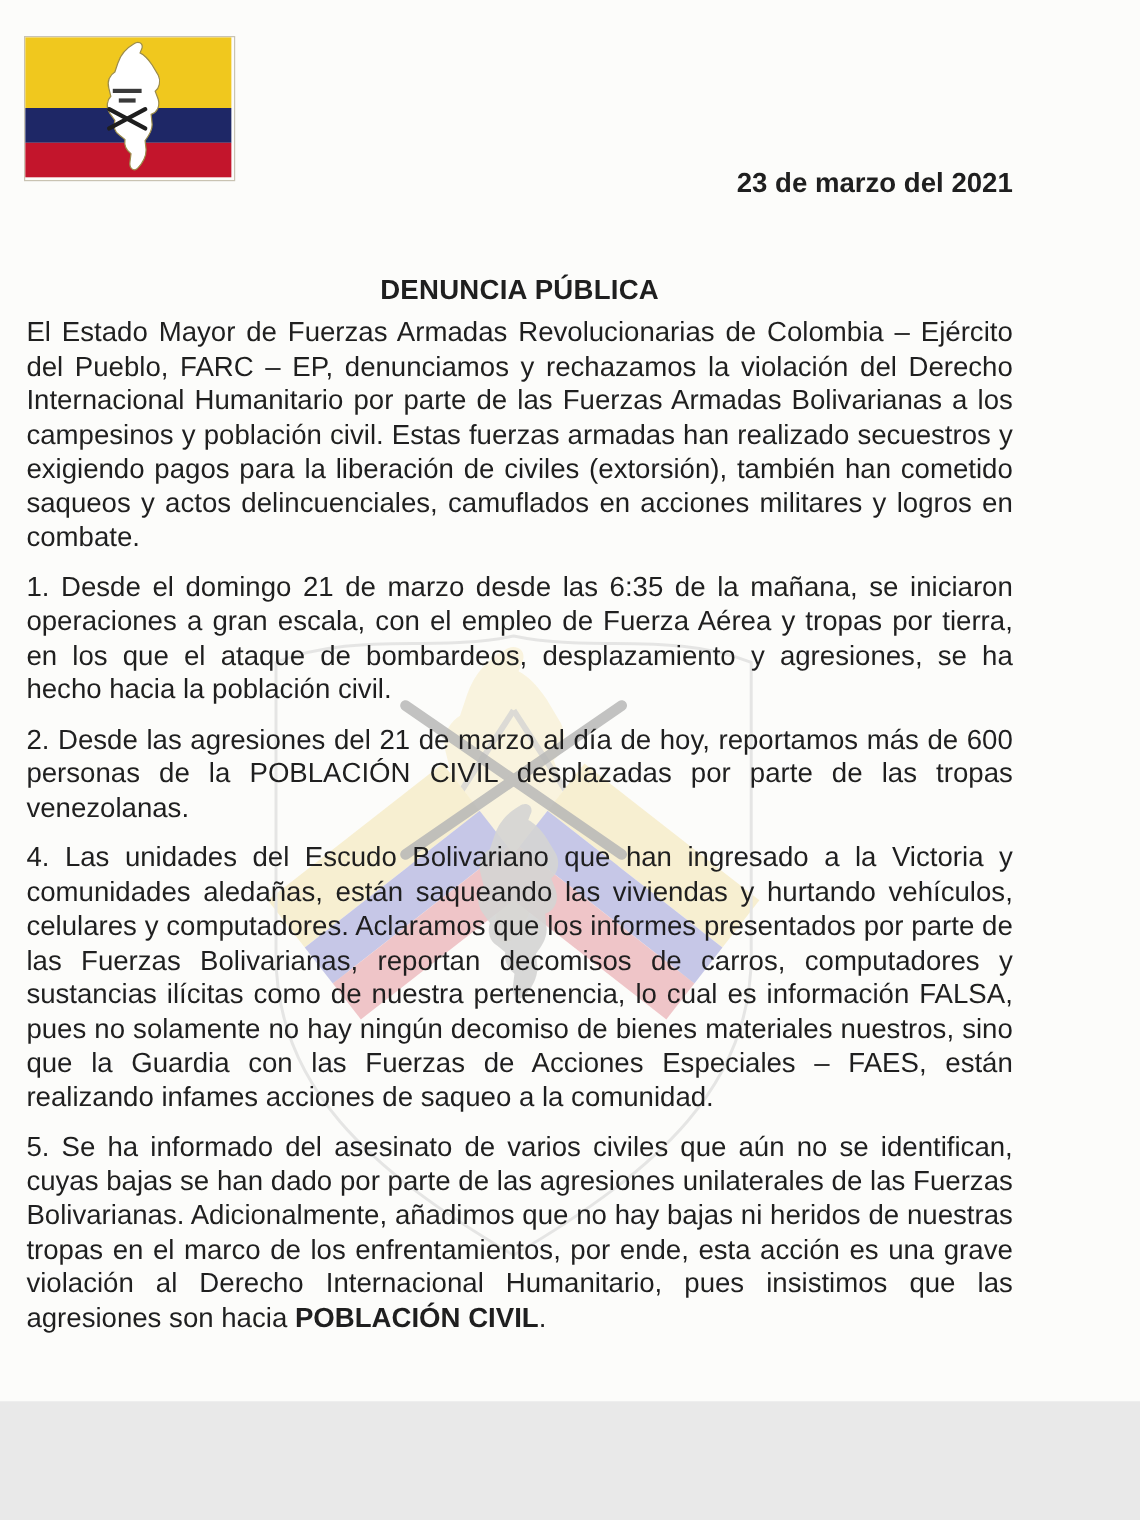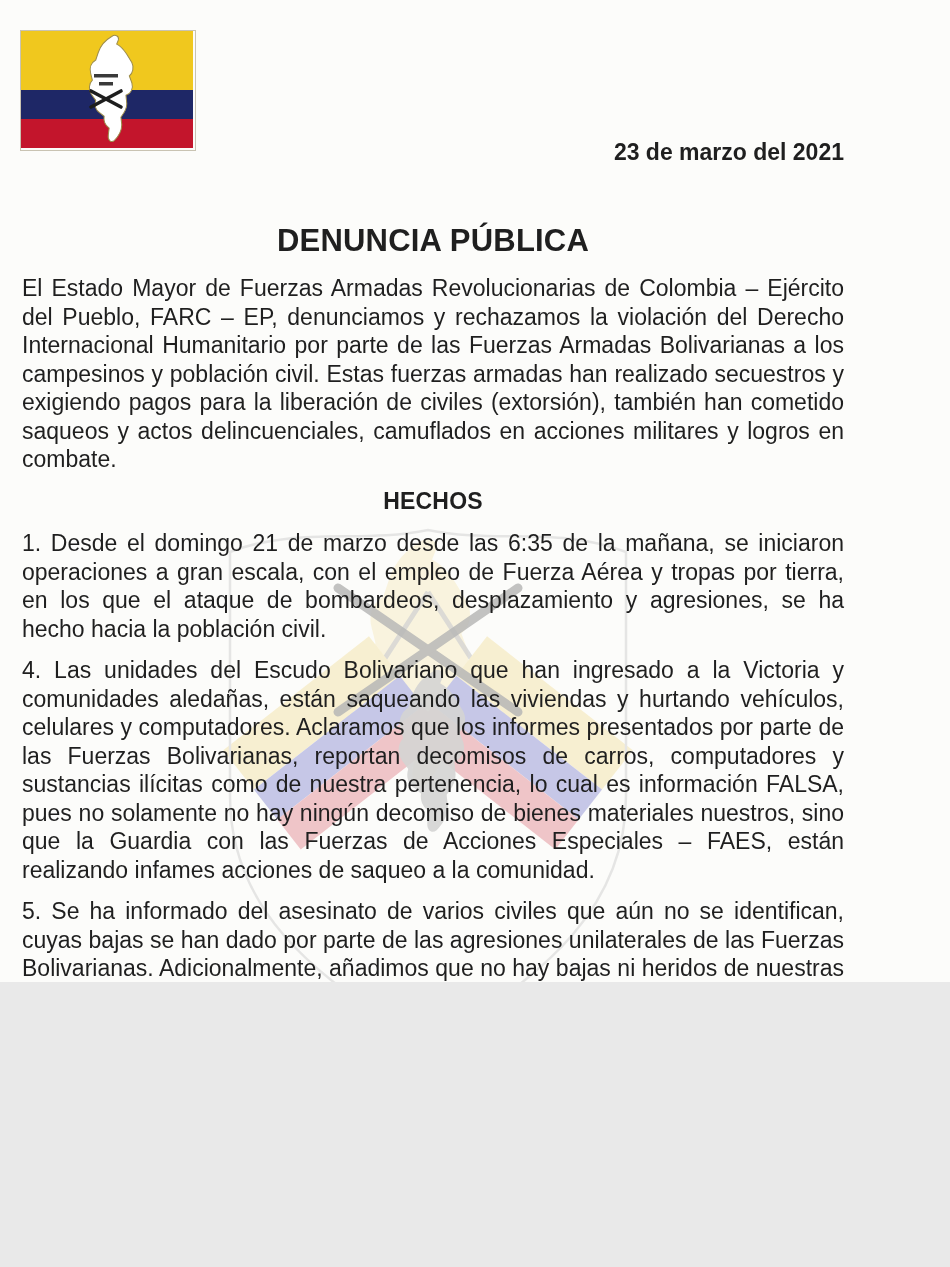--- a/index.html
+++ b/index.html
@@ -1,47 +1,47 @@
 <!DOCTYPE html>
 <html lang="es" style="--page-bg: #fcfcfa; --text: #1f1f1f; --flag-yellow: #F0C81E; --flag-blue: #1E2766; --flag-red: #C3152C; --map-white: #FFFFFF; --wm-outline: #c7c7c7; --wm-yellow: #F2DE9A; --wm-blue: #7C80CF; --wm-red: #DE7B84; --wm-gray: #9E9E9E; --wm-dark: #5A5A5A;"><head>
 <meta charset="utf-8">
 <style>
   html,body{margin:0;padding:0;background:#e9e9e9;}
   .page{
     position:relative;
-    width:950px;height:982px;
+    width:950px;height:1168px;
     margin:0 auto;
     background:var(--page-bg,#fcfcfa);
     overflow:hidden;
     font-family:"Liberation Sans","DejaVu Sans",sans-serif;
     color:var(--text,#1f1f1f);
     text-decoration:underline;
   }
   
   .flag-logo{
     position:absolute;left:20px;top:30px;width:174px;height:119px;
     border:1px solid #c9c3b2;
   }
   
   .date-line{
     position:absolute;top:138px;left:22px;width:822px;
     text-align:right;font-weight:bold;font-size:23px;line-height:28px;
   }
   
   .doc-title{
     position:absolute;top:227px;left:22px;width:822px;
-    text-align:center;font-weight:bold;font-size:31px;line-height:28px;
+    text-align:center;font-weight:bold;font-size:23px;line-height:28px;
     letter-spacing:.2px;
   }
   .body-col{
     position:absolute;top:262px;left:22px;width:822px;
     font-size:23px;line-height:28.5px;
     z-index:2;
   }
-  .para{margin:12px 0 13px;text-align:justify;}
+  .para{margin:0 0 13px;text-align:justify;}
   .section-heading{
     text-align:center;font-weight:bold;margin:3px 0 14px;
     letter-spacing:.2px;
   }
   
   .watermark{
     position:absolute;left:216px;top:500px;width:424px;height:560px;
     z-index:1;opacity:.42;pointer-events:none;
   }
   
@@ -104,23 +104,23 @@
       <path d="M302,88 L122,212" fill="none"></path>
     </g>
 
     <path transform="translate(150,168) scale(1.28)" d="M52,3 C56,0 61,2 60,7 L58,12 C62,14 66,18 70,24 L76,34 C79,40 77,47 73,50 L76,58 C78,65 75,71 69,73 L70,83 C70,90 66,95 63,99 L64,108 C64,115 60,122 55,127 C51,130 47,126 48,120 L49,112 C45,109 42,104 43,98 L38,94 C33,91 31,85 33,79 L28,72 C24,66 25,59 29,55 L27,47 C25,40 28,34 33,31 L36,22 C39,13 45,7 52,3 Z" style="fill:var(--wm-gray);opacity:.9"></path>
 
     <path d="M14,52 C80,26 146,44 212,30 C278,44 344,26 410,52 L410,296 C410,404 334,474 212,546 C90,474 14,404 14,296 Z" style="fill:none;stroke:var(--wm-outline);stroke-width:2.5"></path>
   </svg>
 
   <div class="body-col">
     <p class="para">El Estado Mayor de Fuerzas Armadas Revolucionarias de Colombia – Ejército del Pueblo, FARC – EP, denunciamos y rechazamos la violación del Derecho Internacional Humanitario por parte de las Fuerzas Armadas Bolivarianas a los campesinos y población civil. Estas fuerzas armadas han realizado secuestros y exigiendo pagos para la liberación de civiles (extorsión), también han cometido saqueos y actos delincuenciales, camuflados en acciones militares y logros en combate.</p>
-    <p class="para section-heading">HECHOS</p>
     <div>
         <p class="para"><span>1. Desde el domingo 21 de marzo desde las 6:35 de la mañana, se iniciaron operaciones a gran escala, con el empleo de Fuerza Aérea y tropas por tierra, en los que el ataque de bombardeos, desplazamiento y agresiones, se ha hecho hacia la población civil.</span></p>
+        <p class="para"><span>2. Desde las agresiones del 21 de marzo al día de hoy, reportamos más de 600 personas de la POBLACIÓN CIVIL desplazadas por parte de las tropas venezolanas.</span></p>
         <p class="para"><span>4. Las unidades del Escudo Bolivariano que han ingresado a la Victoria y comunidades aledañas, están saqueando las viviendas y hurtando vehículos, celulares y computadores. Aclaramos que los informes presentados por parte de las Fuerzas Bolivarianas, reportan decomisos de carros, computadores y sustancias ilícitas como de nuestra pertenencia, lo cual es información FALSA, pues no solamente no hay ningún decomiso de bienes materiales nuestros, sino que la Guardia con las Fuerzas de Acciones Especiales – FAES, están realizando infames acciones de saqueo a la comunidad.</span></p>
         <p class="para"><span>5. Se ha informado del asesinato de varios civiles que aún no se identifican, cuyas bajas se han dado por parte de las agresiones unilaterales de las Fuerzas Bolivarianas. Adicionalmente, añadimos que no hay bajas ni heridos de nuestras tropas en el marco de los enfrentamientos, por ende, esta acción es una grave violación al Derecho Internacional Humanitario, pues insistimos que las agresiones son hacia </span><b>POBLACIÓN CIVIL</b><span>.</span></p>
       </div>
   </div>
 
   <div class="ghost-line"></div>
 
 </div>
 
 </body></html>

